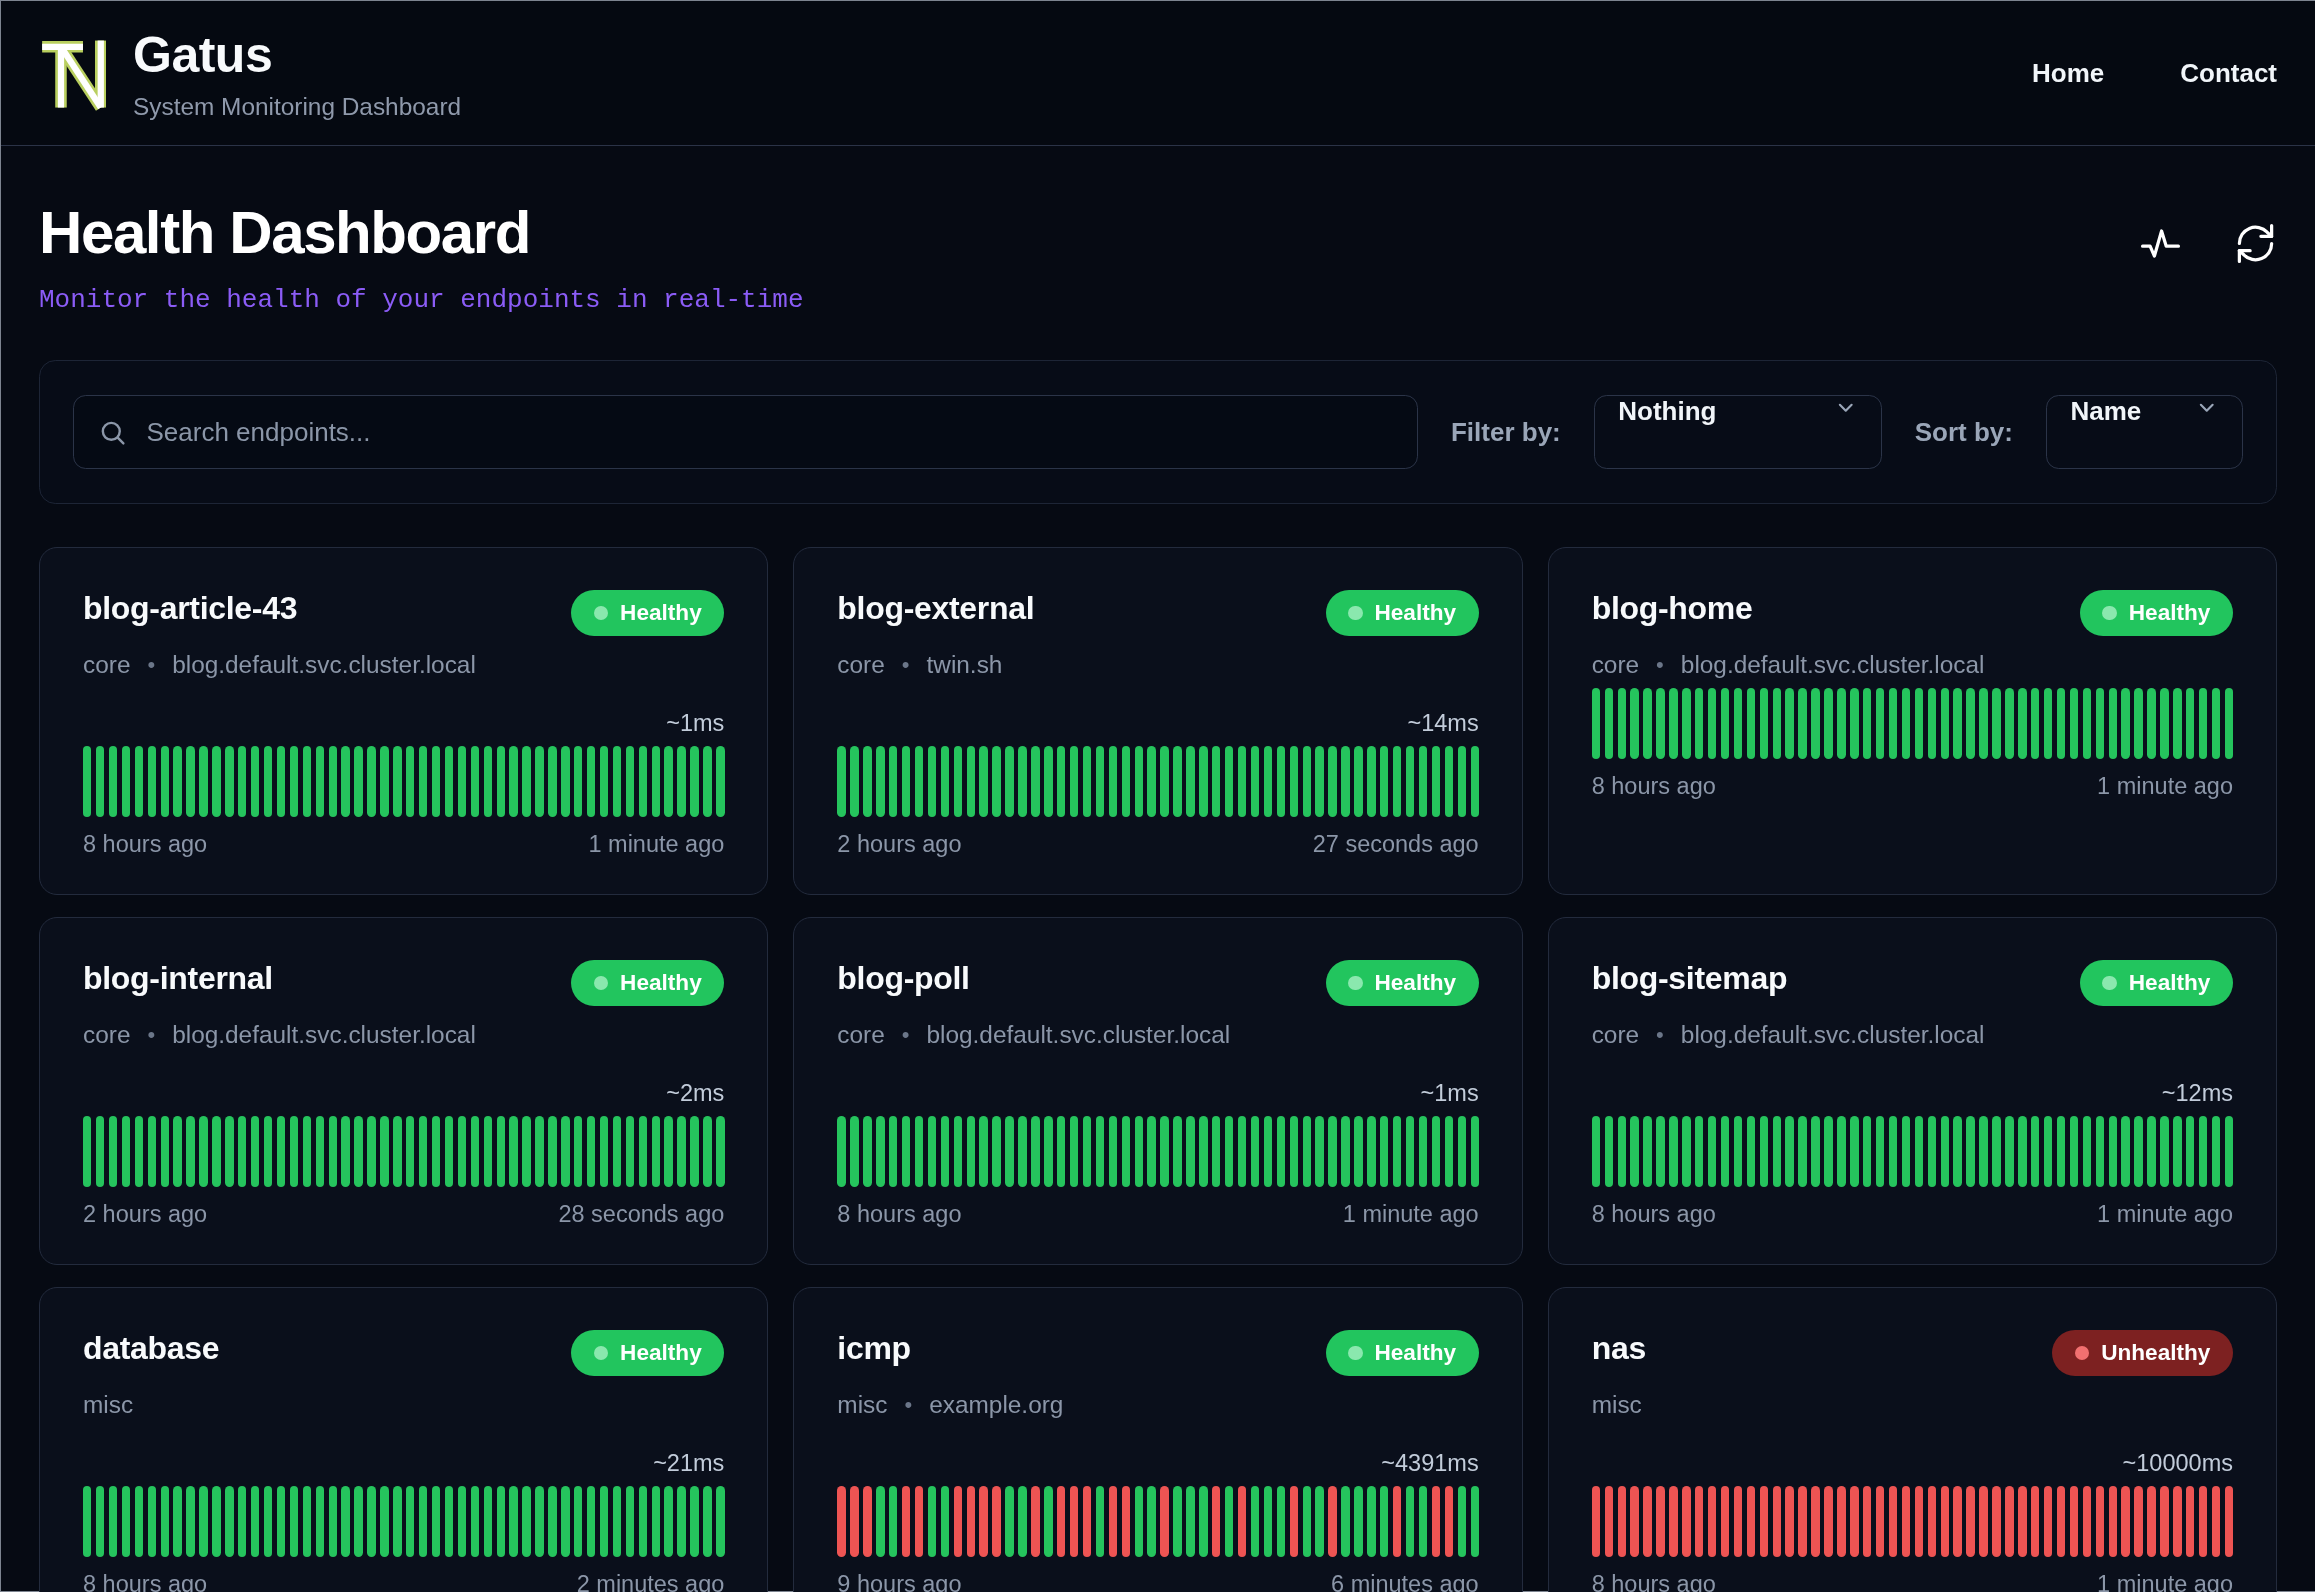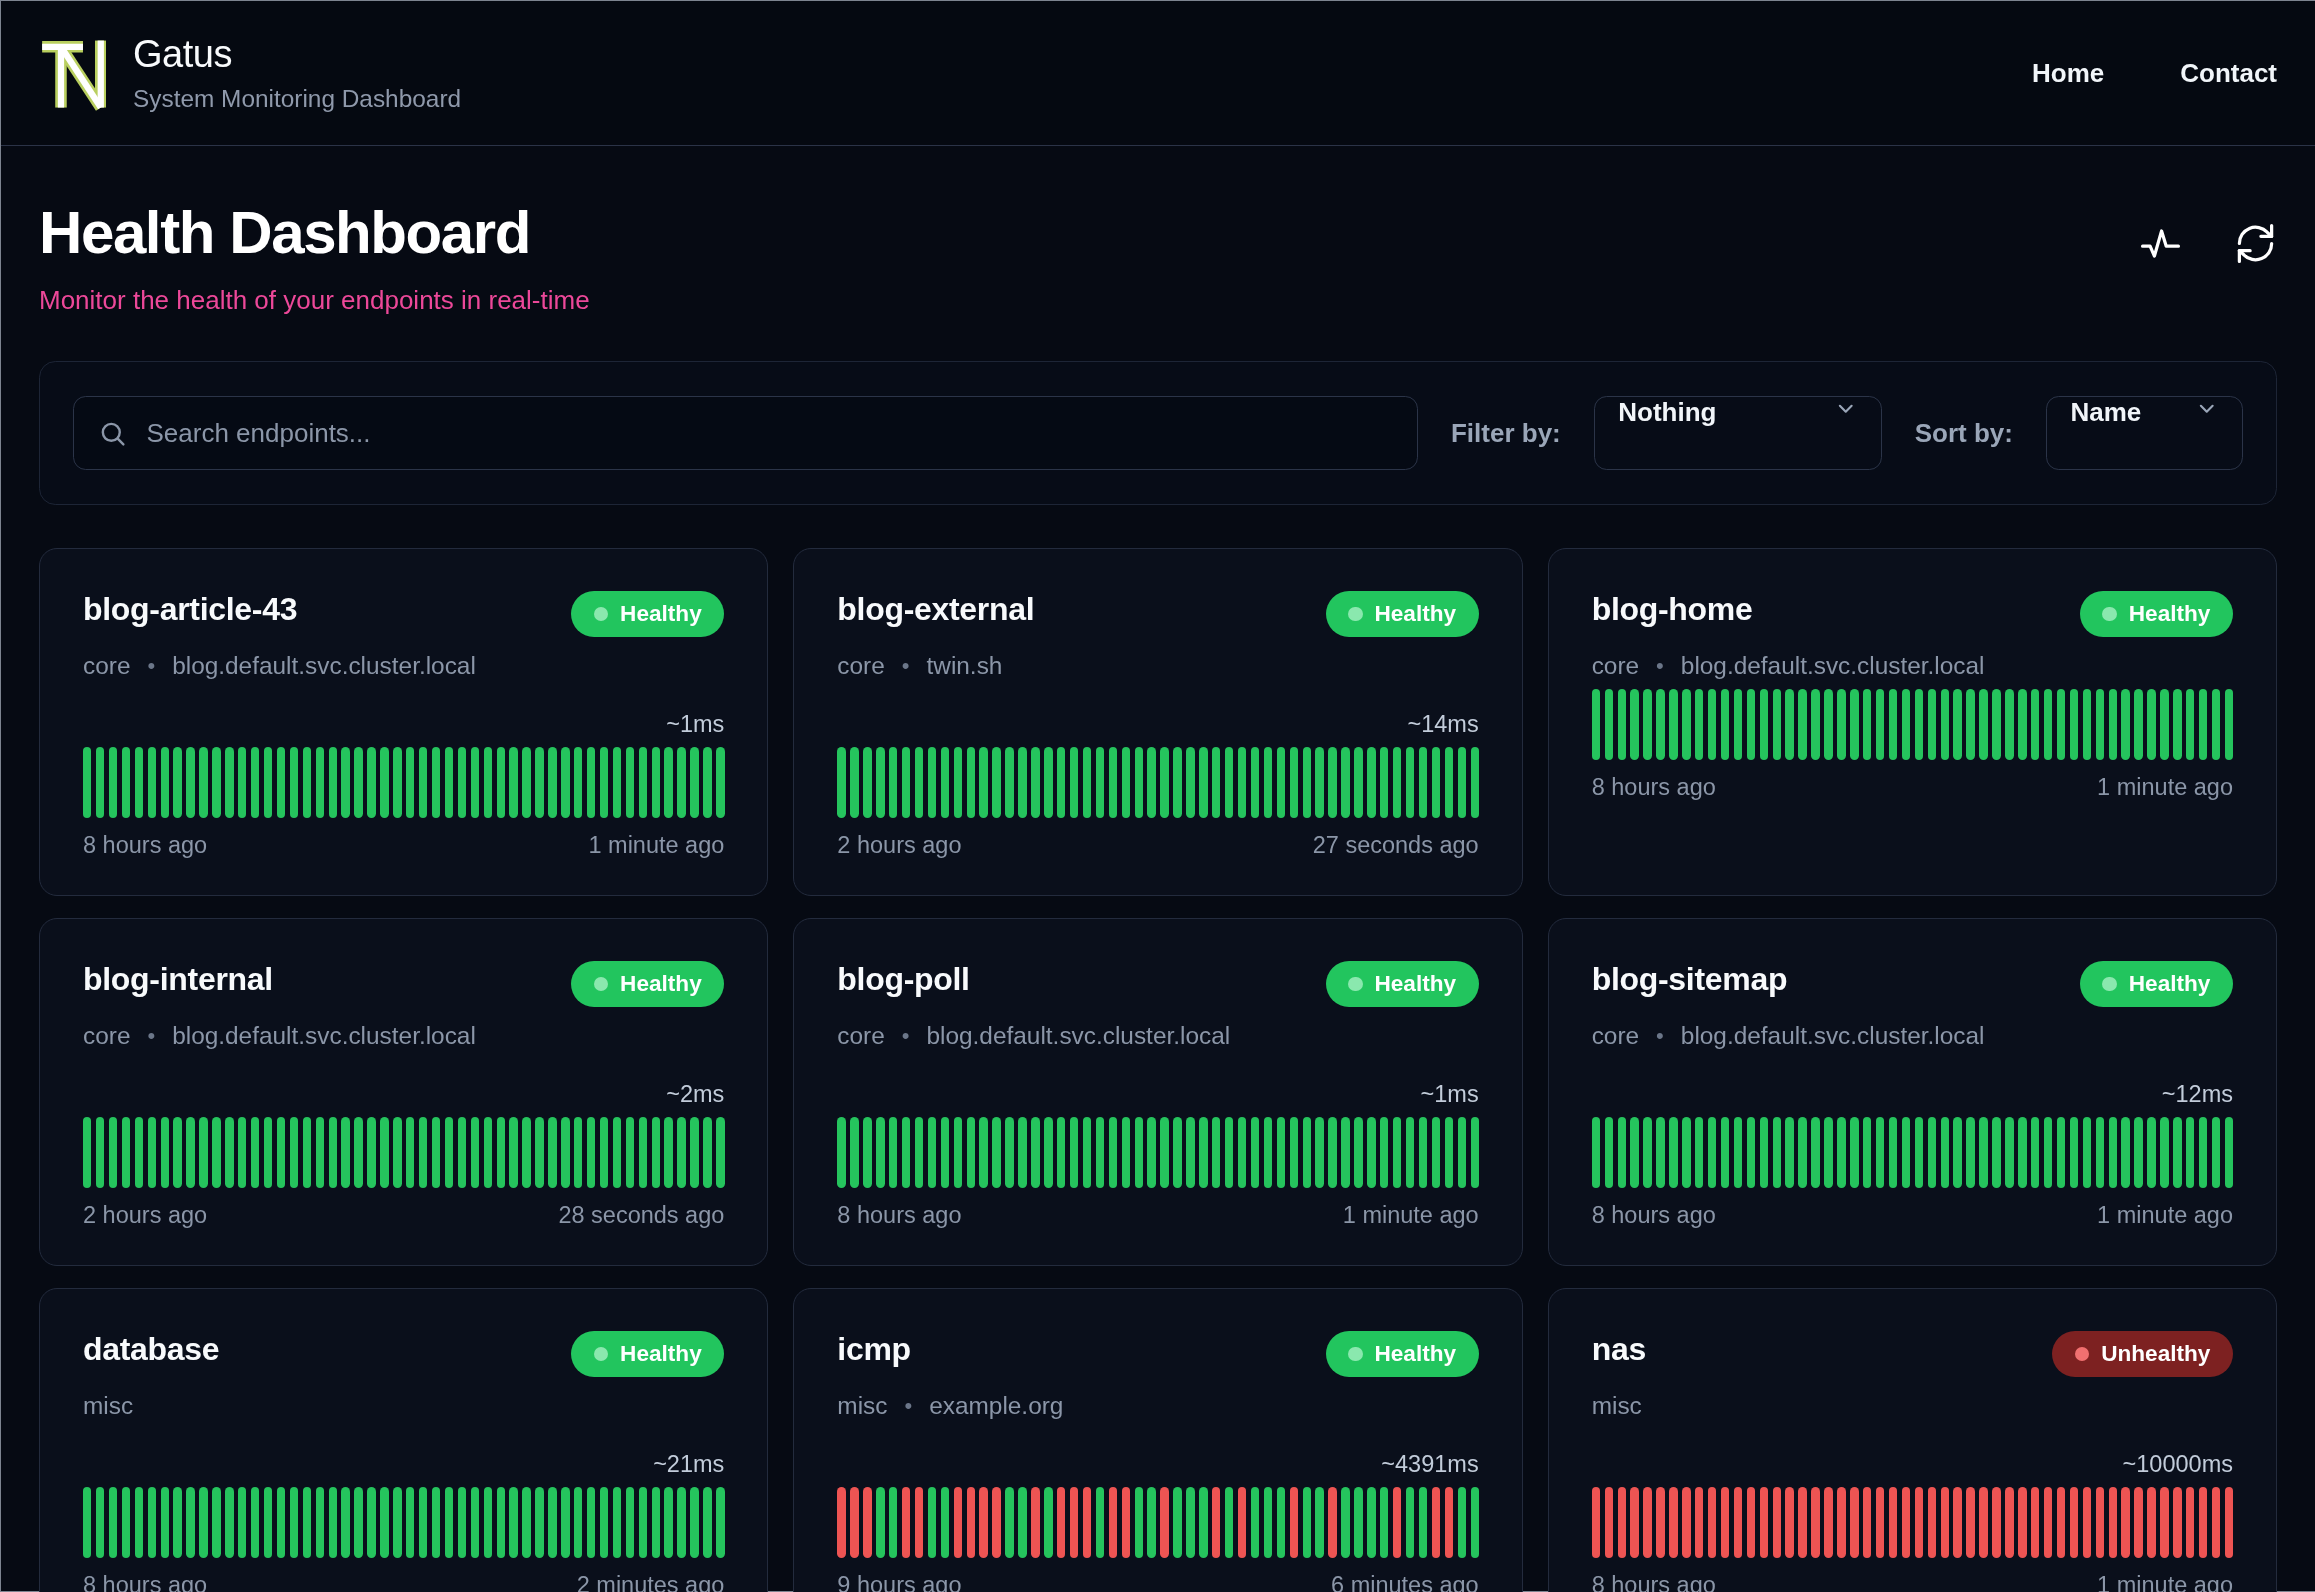--- a/index.html
+++ b/index.html
@@ -20,30 +20,30 @@
   
   .topbar {
     height: 145px; flex: 0 0 145px;
     display: flex; align-items: center;
     padding: 0 38px;
     background: #050911;
     border-bottom: 0.9px solid #2b3347;
   }
   .logo-wrap { display: flex; align-items: center; gap: 27px; }
   .logo-svg { display: block; }
-  .brand-name { font-size: 38px; font-weight: 400; letter-spacing: -0.5px; color: #f8fafc; }
+  .brand-name { font-size: 50px; font-weight: 700; letter-spacing: -0.5px; color: #f8fafc; }
   .brand-tagline { font-size: 24.4px; color: #8f99ab; margin-top: 9px; }
   .nav { margin-left: auto; display: flex; align-items: center; gap: 76px; }
   .nav a { color: #f1f5f9; text-decoration: none; font-size: 26px; font-weight: 600; cursor: pointer; }
 
   
   .content { flex: 1; padding: 0 38px 22px; }
   .page-head { display: flex; align-items: flex-start; margin-top: 52px; }
   h1 { font-size: 60px; font-weight: 800; letter-spacing: -1.4px; color: #ffffff; }
-  .page-sub { font-size: 26px; color: #ec4899; margin-top: 18px; }
+  .page-sub { font-size: 26px; color: #8b5cf6; margin-top: 18px; font-family: Liberation Mono, monospace; }
   .head-actions { margin-left: auto; display: flex; gap: 52px; margin-top: 23.5px; }
   .icon-btn { background: none; border: none; cursor: pointer; padding: 0; line-height: 0; }
   .icon-btn svg { display: block; }
 
   
   .toolbar {
     margin-top: 45px;
     border: 0.9px solid #1d2536;
     background: #070c17;
     border-radius: 16.3px;

